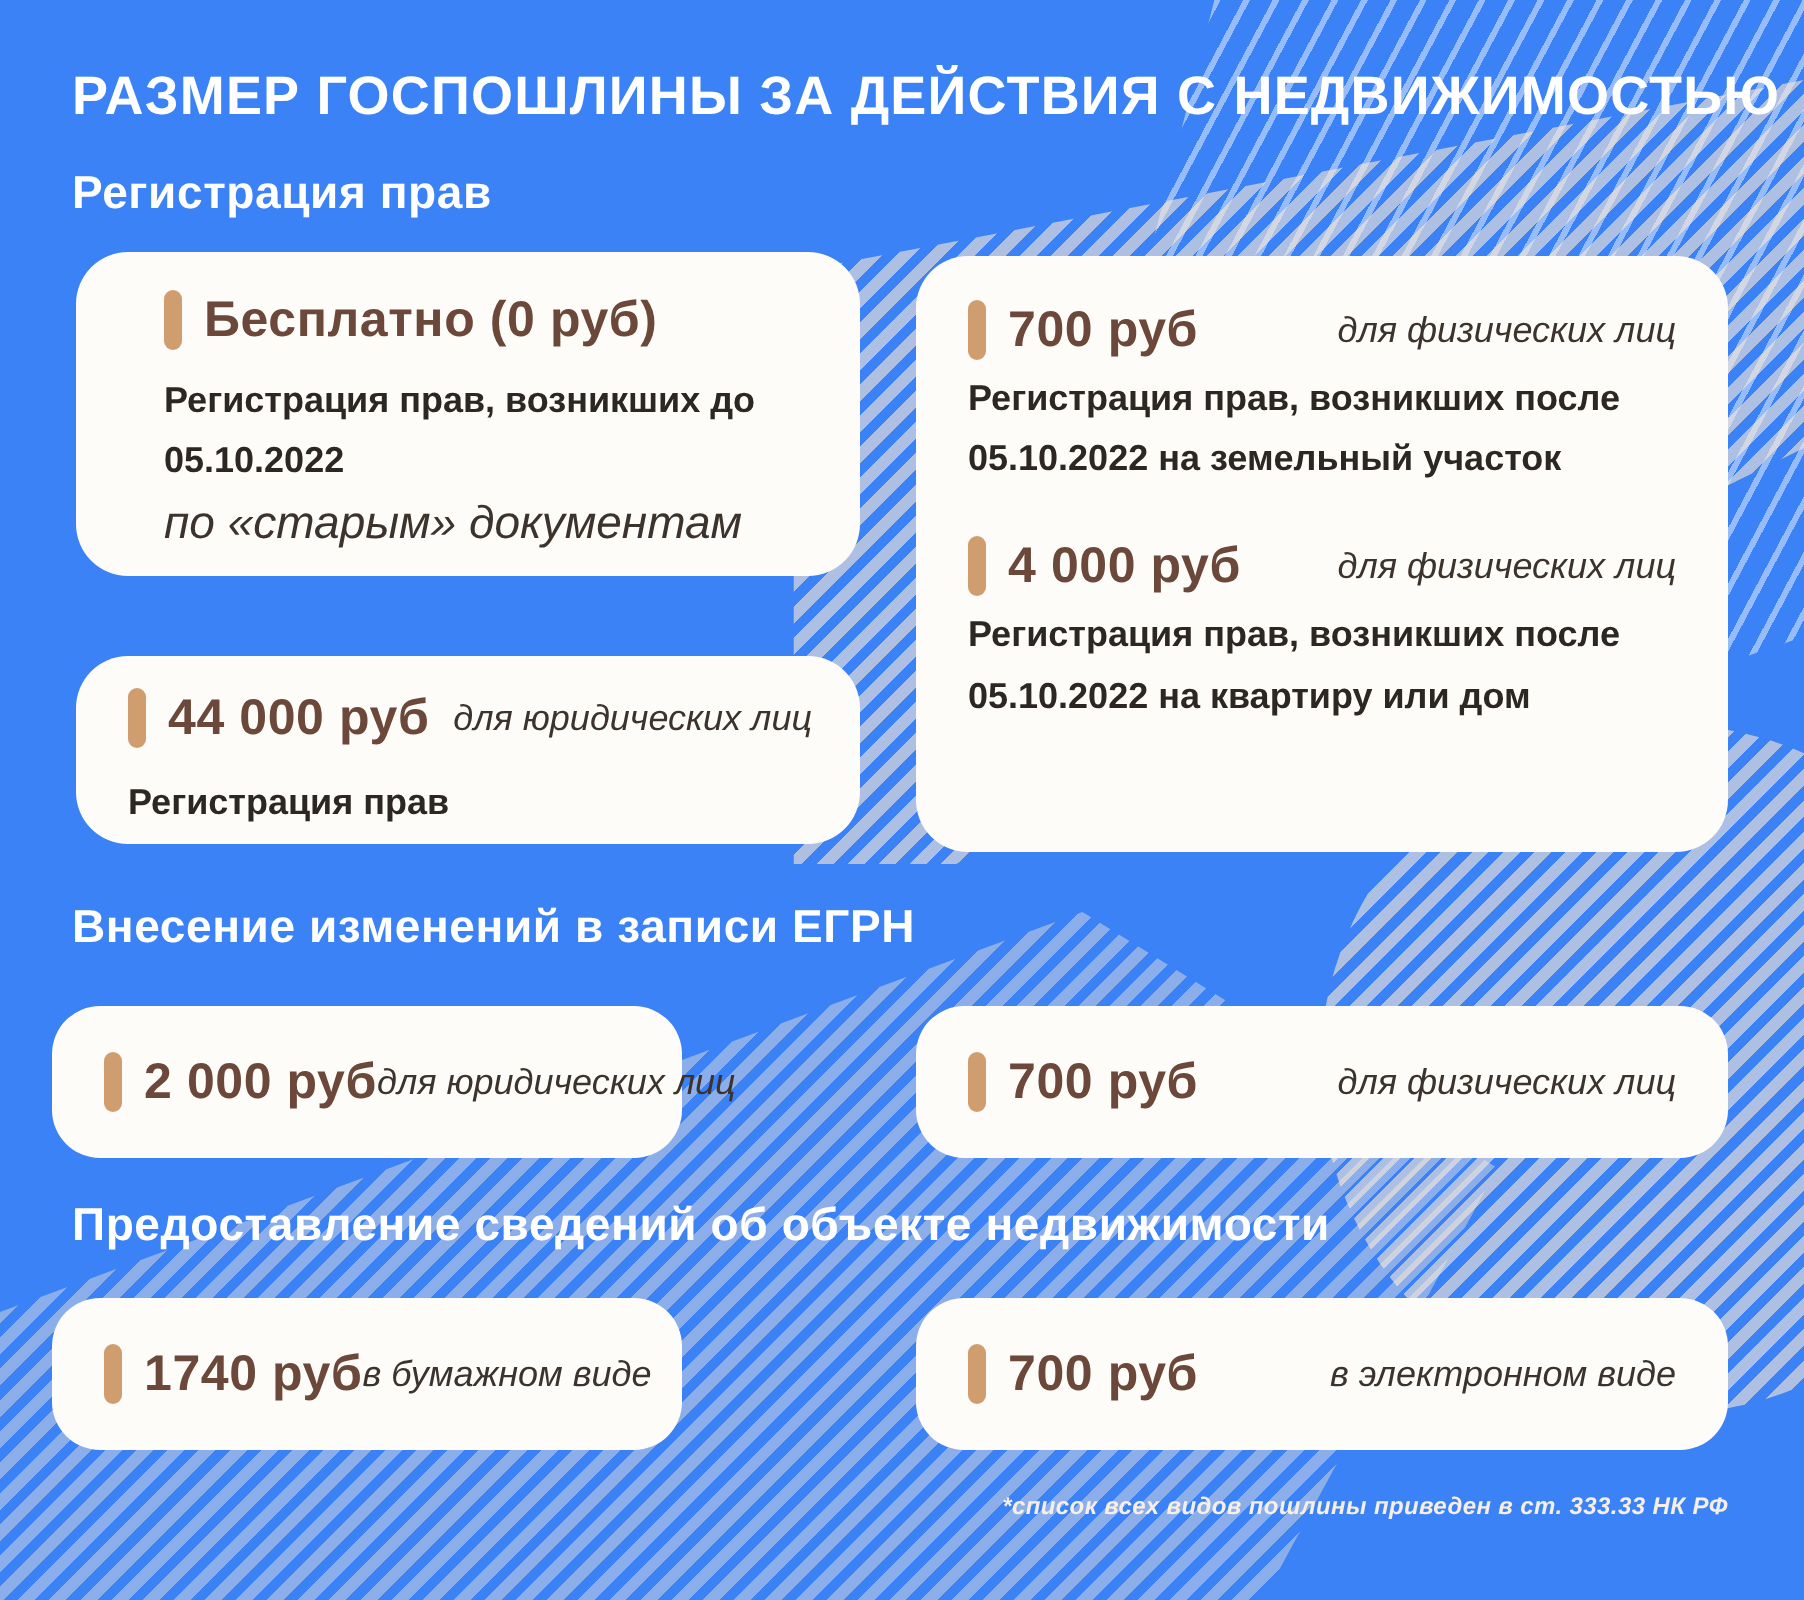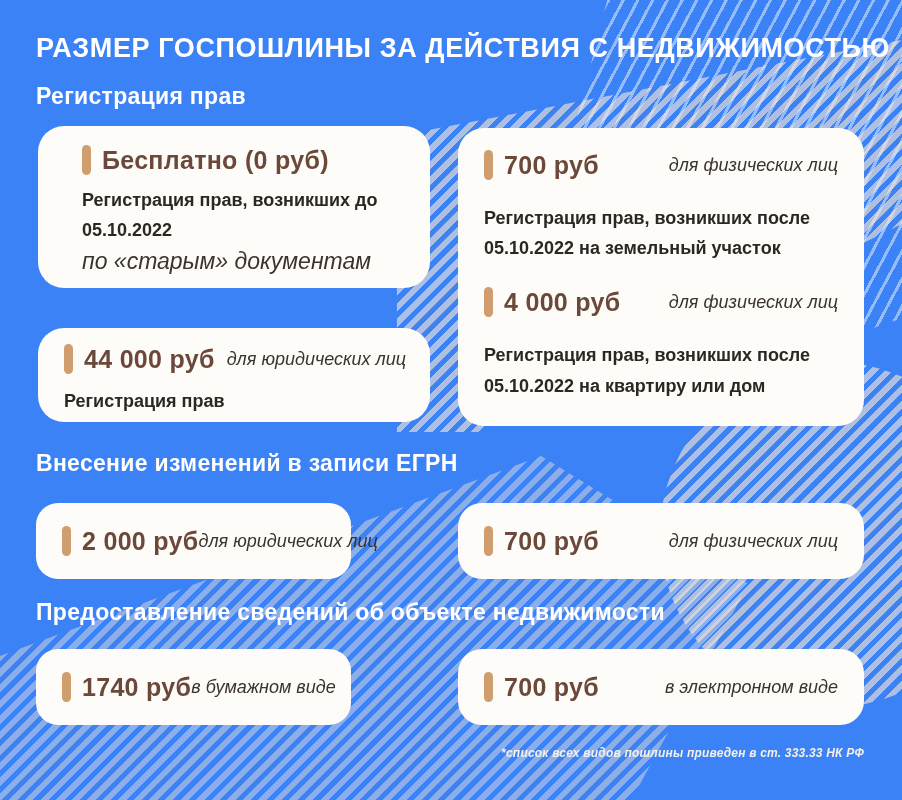--- a/index.html
+++ b/index.html
@@ -45,37 +45,37 @@
   .card{
     position:absolute;z-index:1;background:#fdfcf9;border-radius:26px;
     box-sizing:border-box;
   }
   .card-free{left:38px;top:126px;width:392px;height:162px;padding:19px 24px 0 44px;}
   .card-fiz-tall{left:458px;top:128px;width:406px;height:298px;padding:22px 26px 0 26px;}
   .card-yur{left:38px;top:328px;width:392px;height:94px;padding:16px 24px 0 26px;}
   .row-card{height:76px;display:flex;align-items:center;padding:0 26px;border-radius:24px;}
   .rc-s2{top:503px;}
   .rc-s3{top:649px;}
-  .rc-left{left:36px;width:315px;border-radius:22px;}
+  .rc-left{left:26px;width:315px;}
   .rc-right{left:458px;width:406px;}
   .price-row{display:flex;align-items:center;}
   .pill{
     flex:0 0 auto;width:9px;height:30px;border-radius:5px;background:#cf9d6e;margin-right:11px;
   }
   .price{
     color:#6b4839;font-size:25px;font-weight:700;letter-spacing:.3px;white-space:nowrap;
   }
   .audience{
     margin-left:auto;color:#3c332c;font-size:18px;font-style:italic;white-space:nowrap;
   }
   .desc{
     margin:10px 0 0 0;color:#2d2724;font-size:18px;font-weight:700;line-height:1.68;
   }
   .card-free .desc{max-width:330px;}
-  .card-fiz-tall .desc{max-width:372px;margin-top:23px;}
+  .card-fiz-tall .desc{max-width:372px;margin-top:4px;}
   .card-yur .desc{margin-top:12px;}
   .note{
     margin:3px 0 0 0;color:#3c332c;font-size:23px;font-style:italic;
   }
   .fee-block + .fee-block{margin-top:24px;}
   .footnote{
     position:absolute;right:38px;top:746px;z-index:2;margin:0;
     color:#f6efe6;font-size:12px;font-style:italic;font-weight:700;letter-spacing:.2px;white-space:nowrap;
   }
 </style>

